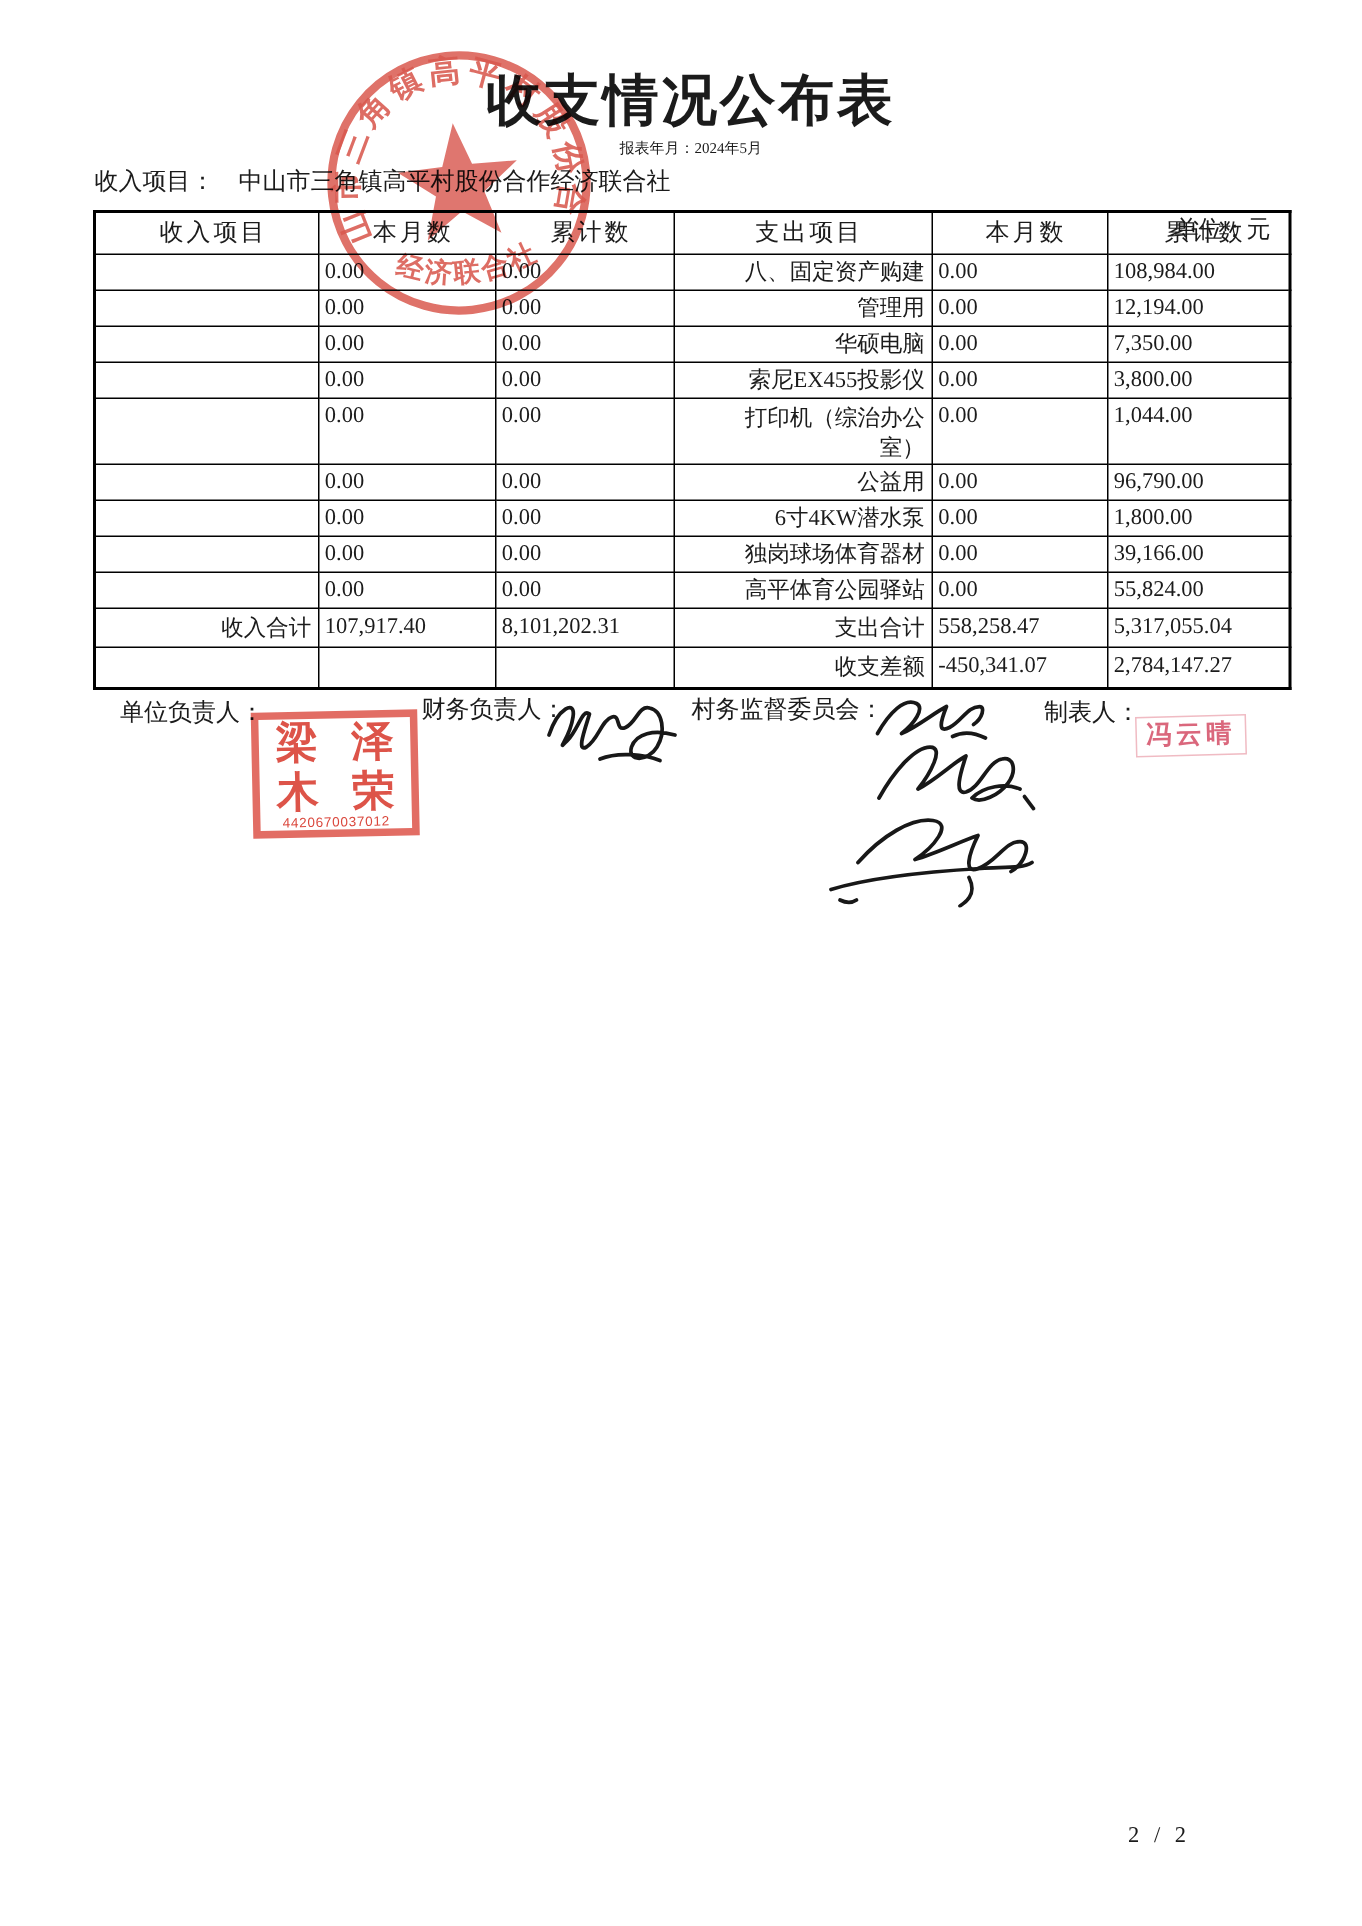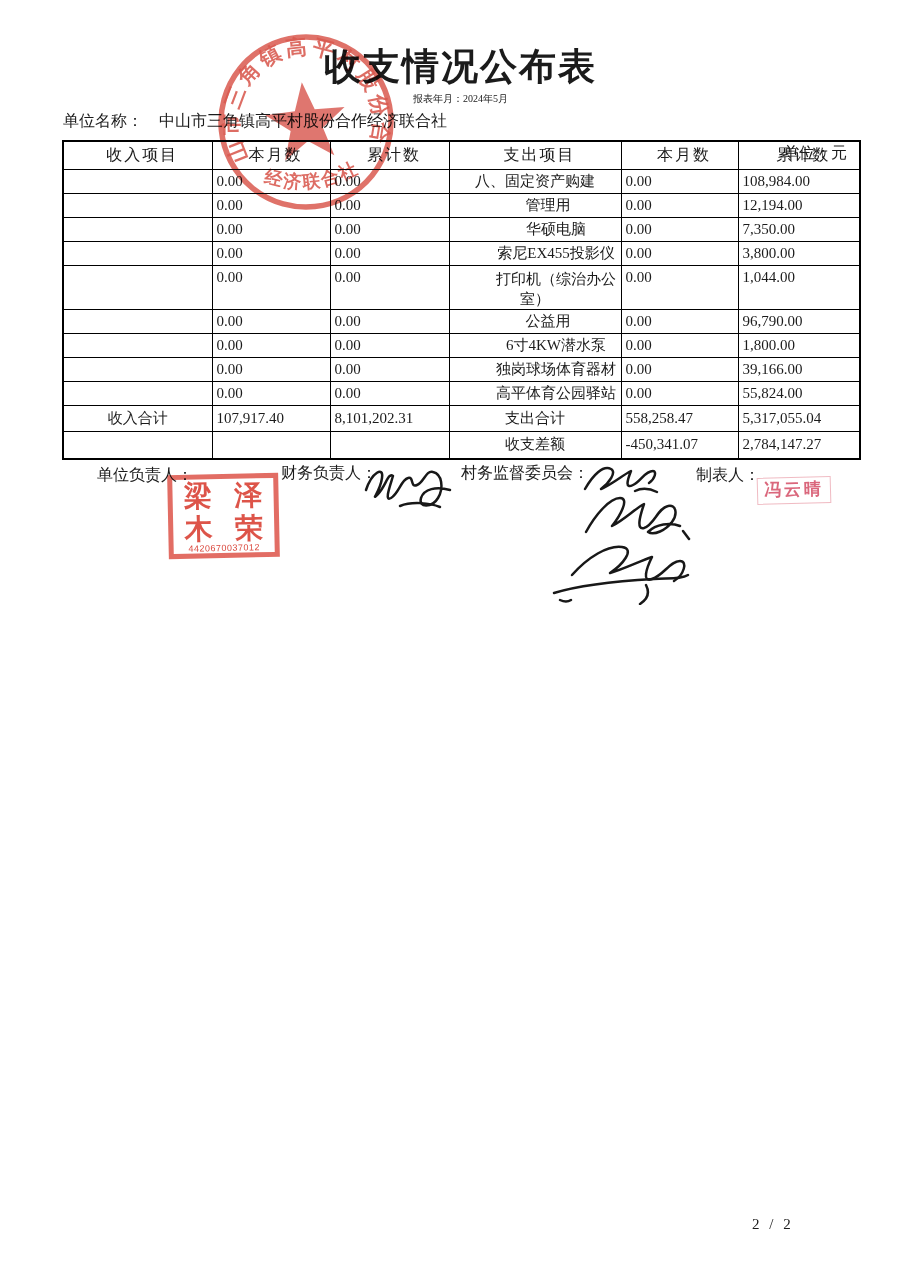--- a/index.html
+++ b/index.html
@@ -24,21 +24,21 @@
   }
   table.main th,table.main td{border:1px solid #000;padding:0 4px;overflow:hidden;}
   table.main th{font-weight:normal;font-size:16px;text-align:center;letter-spacing:2px;padding-left:13px;}
   tr.hdr{height:28px;}
   tr.std{height:24px;}
   tr.tall{height:44px;}
   tr.tall td{vertical-align:top;padding-top:3px;}
   tr.sum{height:26px;}
   tr.last{height:27px;}
   td.num{text-align:left;padding-right:6px;}
-  td.item{text-align:center;}
+  td.item{text-align:right;}
   .ind1{text-indent:26px;}
   .ind2{text-indent:42px;}
   .wrapcell{line-height:1.35;word-break:break-all;margin-top:48px;}
   .sig-label{position:absolute;font-size:16px;white-space:nowrap;}
   .stamp-round{position:absolute;left:213px;top:29px;mix-blend-mode:multiply;opacity:.85;}
   .stamp-square{
     position:absolute;left:168px;top:474px;width:101px;height:74px;
     border:5px solid rgba(216,60,48,.75);transform:rotate(-1.2deg);
     mix-blend-mode:multiply;display:flex;flex-direction:column;justify-content:flex-start;
   }
@@ -63,21 +63,21 @@
 </style>
 </head>
 <body>
 
 <div class="sheet">
 
   <div class="title">收支情况公布表</div>
   <div class="subtitle">报表年月：2024年5月</div>
 
   <div class="info-row">
-    <span>单位名称：</span><span class="info-value">中山市三角镇高平村股份合作经济联合社</span>
+    <span>收入项目：</span><span class="info-value">中山市三角镇高平村股份合作经济联合社</span>
     <span class="info-unit">单位：元</span>
   </div>
 
   <table class="main">
     <colgroup>
       <col style="width:149px">
         <col style="width:118px">
         <col style="width:119px">
       <col style="width:172px">
         <col style="width:117px">
@@ -178,21 +178,21 @@
         <td class="item"></td>
         <td class="num"></td>
         <td class="num"></td>
         <td class="item">收支差额</td>
         <td class="num">-450,341.07</td>
         <td class="num">2,784,147.27</td>
       </tr>
     </tbody>
   </table>
 
-  <span class="sig-label" style="left:97px;top:465px;">单位负责人：</span>
+  <span class="sig-label" style="left:80px;top:465px;">单位负责人：</span>
   <span class="sig-label" style="left:281px;top:463px;">财务负责人：</span>
   <span class="sig-label" style="left:461px;top:463px;">村务监督委员会：</span>
   <span class="sig-label" style="left:696px;top:465px;">制表人：</span>
 
   <svg class="stamp-round" width="186" height="186" viewBox="0 0 186 186">
     <g transform="rotate(-6 93 93)">
       <circle cx="93" cy="93" r="85" fill="none" stroke="#d23b2f" stroke-width="5.5" opacity="0.85"></circle>
       <path id="ringPath" d="M 29.1,116.3 A 68,68 0 1 1 156.9,116.3" fill="none"></path>
       <text font-size="21" font-weight="bold" fill="#d23b2f" opacity="0.88" letter-spacing="4">
         <textPath href="#ringPath" startOffset="50%" text-anchor="middle">中山市三角镇高平村股份合作</textPath>

